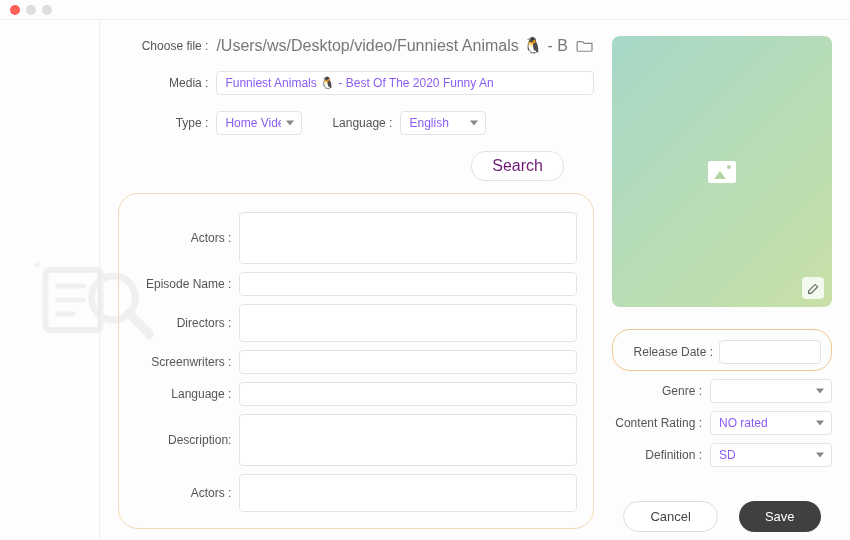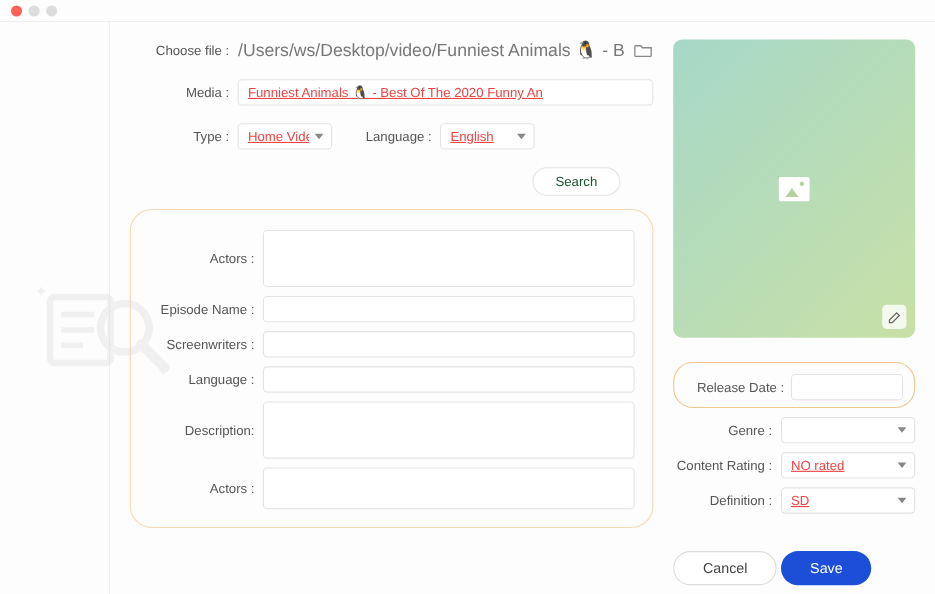--- a/index.html
+++ b/index.html
@@ -12,54 +12,54 @@
     .content { display:flex; height:520px; }
     .leftcol { width:183px; border-right:1px solid #eee; position:relative; }
     .leftart { position:absolute; top:230px; left:25px; width:135px; height:100px; opacity:0.35; }
     .maincol { flex:1; padding:16px 18px 8px 18px; display:flex; gap:18px; }
     .forms { flex:1; }
     .toprow { display:flex; flex-direction:column; gap:8px; }
     .row { display:flex; align-items:center; gap:8px; margin-bottom:8px; }
     .label { font-size:12px; color:#555; text-align:right; white-space:nowrap; }
     .toprow .label { width:90px; }
     input[type=text], textarea, select {
-      font-size:12px; color:#ef4444; border:1px solid #e3e3e3; border-radius:4px; padding:4px 8px;
-      background:#fff; outline:none; width:100%;text-decoration:underline;
+      font-size:12px; color:#8b5cf6; border:1px solid #e3e3e3; border-radius:4px; padding:4px 8px;
+      background:#fff; outline:none; width:100%;
     }
     textarea { resize:none; }
     .filepath { flex:1; border:none; background:transparent; color:#777; overflow:hidden; white-space:nowrap; text-overflow:ellipsis;}
     .folder-icon { width:18px; height:14px; color:#888; cursor:pointer; }
     .name-input { flex:1; border:1.5px solid #8b6fd4; border-radius:11px; padding:4px 10px; color:#6f5bc4; }
     .type-select { width:86px; }
     .lang-select { width:86px; }
     .select-wrap { position:relative; display:inline-block; }
     .select-wrap select { appearance:none; padding-right:20px; }
     .select-wrap::after { content:""; position:absolute; right:8px; top:50%; width:0;height:0;border-left:4px solid transparent;border-right:4px solid transparent;border-top:5px solid #888; transform:translateY(-50%); pointer-events:none;}
-    .search-btn { margin-left:auto; margin-right:30px; padding:5px 20px; border:1px solid #e3e3e3; border-radius:14px; background:#fff; font-size:12px; color:#14532d; cursor:pointer;}
+    .search-btn { margin-left:auto; margin-right:30px; padding:5px 20px; border:1px solid #e3e3e3; border-radius:14px; background:#fff; font-size:16px; color:#701a75; cursor:pointer;}
     .panel { border:1.5px solid #e8a24a66; border-radius:20px; padding:18px 16px 16px 16px; margin-top:4px; }
     .panel .row .label { width:96px; }
     .panel input[type=text], .panel textarea { flex:1; }
     .sidecol { width:220px; display:flex; flex-direction:column; }
     .poster { width:220px; height:292px; border-radius:8px; background:linear-gradient(135deg,#a6d8c8,#c8e0a6); position:relative; }
     .poster-ph { position:absolute; top:50%; left:50%; transform:translate(-50%,-50%); width:28px; height:22px; background:#fff; border-radius:2px; display:flex; align-items:center; justify-content:center;}
     .poster-ph::before { content:""; width:0;height:0;border-left:6px solid transparent;border-right:6px solid transparent;border-bottom:8px solid #b7d4a0; position:absolute; bottom:4px; left:6px;}
     .poster-ph::after { content:""; width:4px;height:4px;border-radius:50%;background:#b7d4a0; position:absolute; top:4px; right:5px;}
     .edit-poster { position:absolute; bottom:8px; right:8px; width:22px; height:22px; background:#ffffffcc; border-radius:4px; display:flex; align-items:center; justify-content:center; cursor:pointer;}
     .side-panel { margin-top:22px; border:1.5px solid #e8a24a99; border-radius:18px; padding:10px 10px 6px 10px;}
     .side-row { display:flex; align-items:center; gap:6px; margin-bottom:0;}
     .side-row .label { flex:0 0 auto; width:90px;}
     .side-row input, .side-row .select-wrap { flex:1;}
     .below-side .row { margin-top:8px; }
     .below-side .label { width:90px;}
     .below-side .select-wrap { flex:1;}
     .below-side .select-wrap select { width:100%; }
-    .footer-btns { margin-top:auto; display:flex; gap:4px; justify-content:flex-start; padding-top:26px;}
+    .footer-btns { margin-top:auto; display:flex; gap:21px; justify-content:center; padding-top:26px;}
     .btn { padding:7px 26px; border-radius:16px; font-size:13px; cursor:pointer; }
     .btn-cancel { border:1px solid #ddd; background:#fff; color:#444;}
-    .btn-save { border:none; background:#1d4ed8; color:#fff; }
+    .btn-save { border:none; background:#404040; color:#fff; }
   </style>
 </head>
 <body>
 
 <div class="titlebar">
   <div class="traffic">
     <div class="dot red"></div>
     <div class="dot"></div>
     <div class="dot"></div>
   </div>
@@ -109,20 +109,24 @@
       <div class="panel">
         <div class="row">
           <span class="label">Actors :</span>
           <textarea rows="3" style=""></textarea>
         </div>
         <div class="row">
           <span class="label">Episode Name :</span>
           <input type="text" value="" style="">
         </div>
         <div class="row">
+          <span class="label">Directors :</span>
+          <textarea rows="2" style=""></textarea>
+        </div>
+        <div class="row">
           <span class="label">Screenwriters :</span>
           <input type="text" value="" style="">
         </div>
         <div class="row">
           <span class="label">Language :</span>
           <input type="text" value="" style="">
         </div>
         <div class="row">
           <span class="label">Description:</span>
           <textarea rows="3" style=""></textarea>

